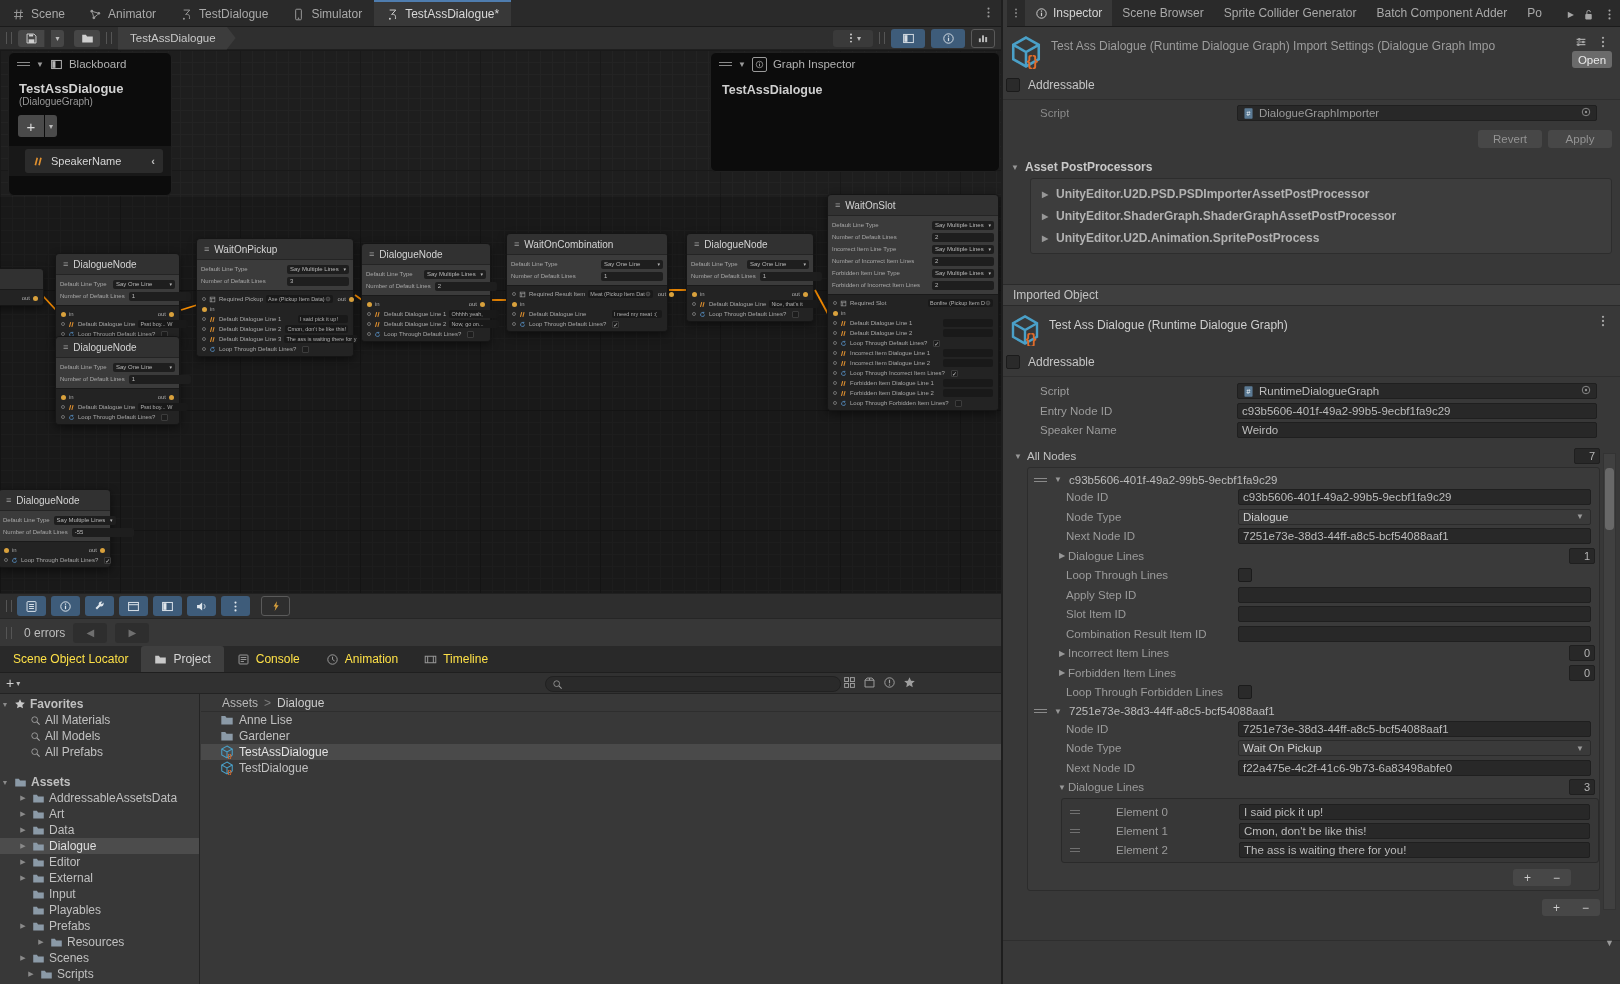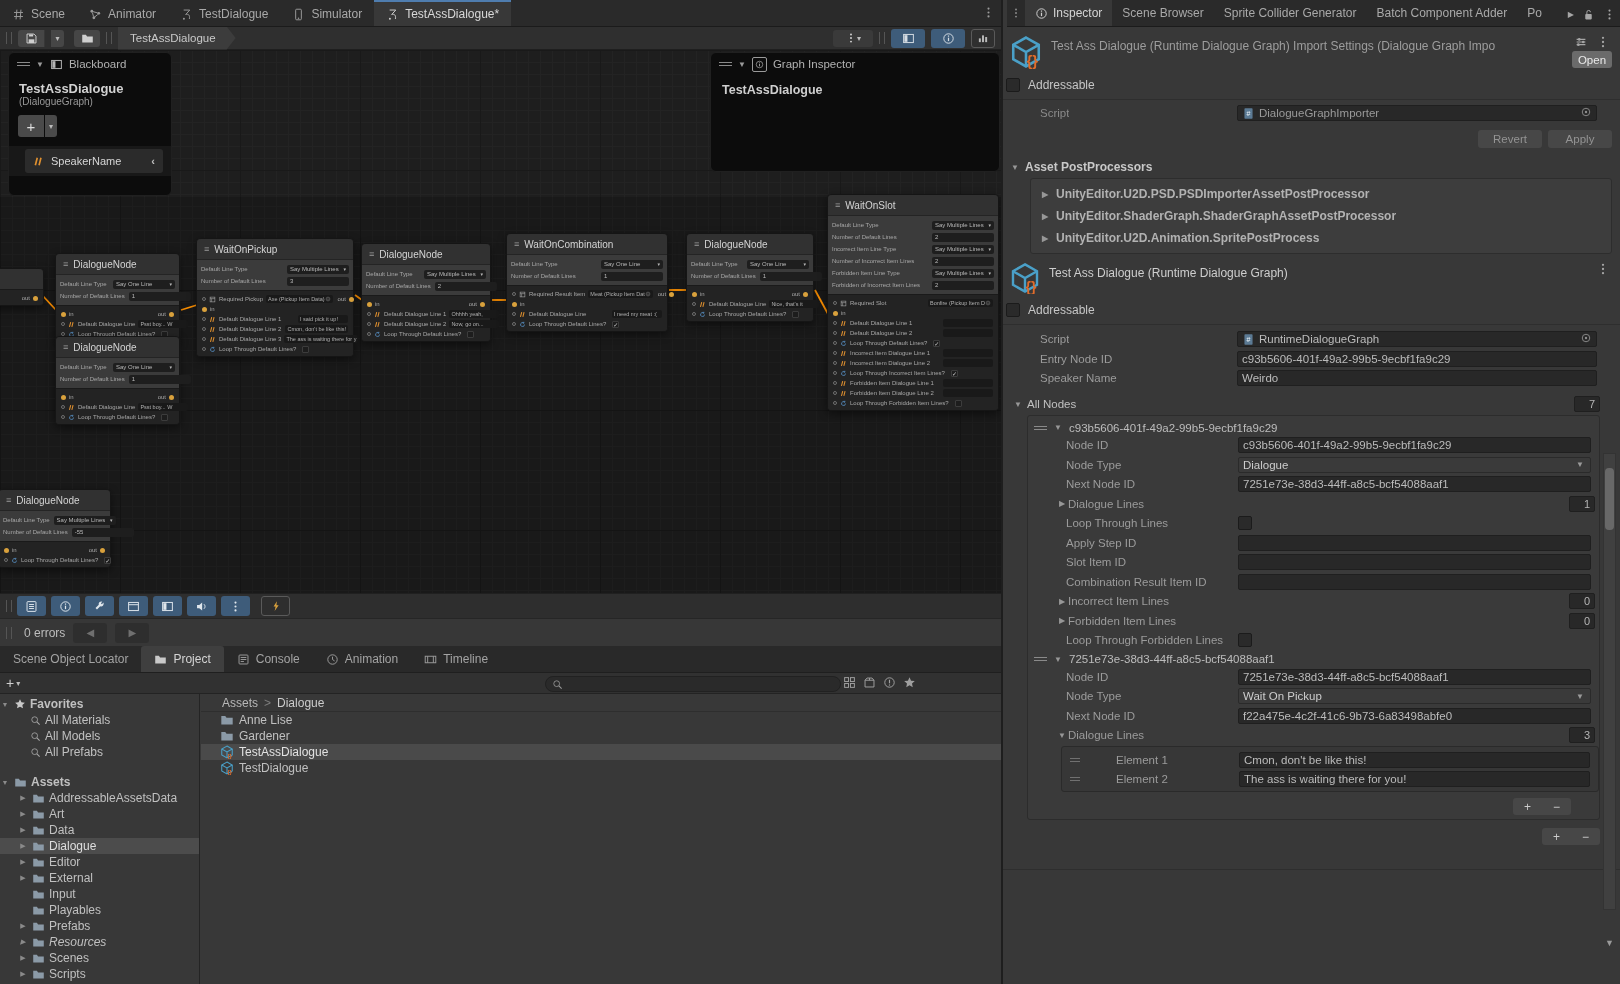--- a/index.html
+++ b/index.html
@@ -77,21 +77,21 @@
   display:flex;align-items:center;gap:5px;padding:0 6px;box-sizing:border-box}
 .fbtn{width:29px;height:20px;border-radius:3px;background:#3e5c7a;color:#dfe6ec;display:flex;align-items:center;justify-content:center}
 .fbtn.off{background:#2e2e2e;border:1px solid #5a5a5a;box-sizing:border-box;color:#c2c2c2}
 #error-bar{position:absolute;left:0;top:618px;width:1001px;height:28px;background:#373737;border-top:1px solid #262626;
   display:flex;align-items:center;gap:8px;padding:0 6px;box-sizing:border-box}
 #error-bar .vhandle{margin-right:4px}
 .errlabel{font-size:12px;color:#bdbdbd}
 .errbtn{width:34px;height:20px;background:#2e2e2e;border-radius:3px;color:#6f6f6f;display:flex;align-items:center;justify-content:center;font-size:10px}
 
 #bottom-tabs{position:absolute;left:0;top:646px;width:1001px;height:27px;background:#292929;display:flex;align-items:stretch;border-bottom:1px solid #1f1f1f;box-sizing:border-box}
-.btab{display:flex;align-items:center;gap:6px;padding:0 13px;font-size:12px;color:#a3a3a3;white-space:nowrap}
+.btab{display:flex;align-items:center;gap:6px;padding:0 13px;font-size:12px;color:#fde047;white-space:nowrap}
 .btab.active{background:#3f3f3f;color:#d5d5d5;border-radius:3px 3px 0 0}
 #bottom-tabs-right{position:absolute;right:8px;top:652px;display:flex;gap:10px;align-items:center;color:#a5a5a5}
 #subtoolbar{position:absolute;left:0;top:673px;width:1001px;height:21px;background:#313131;border-bottom:1px solid #232323;
   display:flex;align-items:center;box-sizing:border-box;padding:0 6px;gap:4px}
 .createbtn{display:flex;align-items:center;gap:2px;color:#cfcfcf;font-size:14px}
 #searchbox{position:absolute;left:545px;top:676px;width:296px;height:16px;background:#2a2a2a;border:1px solid #212121;
   border-radius:8px;display:flex;align-items:center;gap:4px;padding:0 6px;box-sizing:border-box}
 #searchbox input{flex:1;background:none;border:none;outline:none;color:#ccc;font-size:11px;font-family:inherit}
 #sub-icons{position:absolute;left:843px;top:676px;display:flex;gap:7px;align-items:center;color:#9f9f9f}
 #eye-count{position:absolute;right:8px;top:676px;display:flex;gap:4px;align-items:center;color:#c7c7c7;font-size:11px}
@@ -1255,39 +1255,39 @@
     </div>
     <div class="trow" style="padding-left: 18px;">
       <span class="arr">▶</span>
       <span class="icon" style="color: rgb(139, 154, 167);">
         <svg width="13" height="13" viewBox="0 0 16 16">
           <path d="M1.5 3.5 h4.5 l1.5 2 h7 v7.5 h-13 z" fill="currentColor"></path>
         </svg>
       </span>
       <span>Prefabs</span>
     </div>
-    <div class="trow" style="padding-left: 18px; font-style: italic;">
+    <div class="trow" style="padding-left: 36px;">
       <span class="arr">▶</span>
       <span class="icon" style="color: rgb(139, 154, 167);">
         <svg width="13" height="13" viewBox="0 0 16 16">
           <path d="M1.5 3.5 h4.5 l1.5 2 h7 v7.5 h-13 z" fill="currentColor"></path>
         </svg>
       </span>
       <span>Resources</span>
     </div>
     <div class="trow" style="padding-left: 18px;">
       <span class="arr">▶</span>
       <span class="icon" style="color: rgb(139, 154, 167);">
         <svg width="13" height="13" viewBox="0 0 16 16">
           <path d="M1.5 3.5 h4.5 l1.5 2 h7 v7.5 h-13 z" fill="currentColor"></path>
         </svg>
       </span>
       <span>Scenes</span>
     </div>
-    <div class="trow" style="padding-left: 18px;">
+    <div class="trow" style="padding-left: 18px; margin-left: 8px;">
       <span class="arr">▶</span>
       <span class="icon" style="color: rgb(139, 154, 167);">
         <svg width="13" height="13" viewBox="0 0 16 16">
           <path d="M1.5 3.5 h4.5 l1.5 2 h7 v7.5 h-13 z" fill="currentColor"></path>
         </svg>
       </span>
       <span>Scripts</span>
     </div>
   </div>
 <div id="asset-list">
@@ -1451,20 +1451,21 @@
         </div>
         <div class="pprow">
           <span class="fold">▶</span>
           <span>UnityEditor.ShaderGraph.ShaderGraphAssetPostProcessor</span>
         </div>
         <div class="pprow">
           <span class="fold">▶</span>
           <span>UnityEditor.U2D.Animation.SpritePostProcess</span>
         </div>
       </div>
+      <div class="iobar">Imported Object</div>
       <div class="ihdr">
         <span class="icon">
           <svg width="32" height="32" viewBox="0 0 16 16">
             <path d="M8 1.2 L14 4.6 V11.4 L8 14.8 L2 11.4 V4.6 Z" stroke="#4aa0c8" fill="none" stroke-width="1.2"></path>
             <path d="M2 4.6 L8 8 L14 4.6 M8 8 V14.8" stroke="#4aa0c8" fill="none" stroke-width="1.2"></path>
             <text x="11" y="14.8" font-size="7" fill="#e06c2b" text-anchor="middle" font-weight="bold" font-family="Liberation Sans,sans-serif">{}</text>
           </svg>
         </span>
         <div class="ihdr-title lit">Test Ass Dialogue (Runtime Dialogue Graph)</div>
         <span class="icon" style="color: rgb(165, 165, 165);">
@@ -1627,20 +1628,30 @@
           <div class="icount">
             <span>3</span>
           </div>
         </div>
         <div class="elembox">
           <div class="irow" style="margin: 0px;">
             <span class="eh">
               <i></i>
               <i></i>
             </span>
+            <span class="ilab" style="padding-left: 36px;">Element 0</span>
+            <div class="ival">
+              <span>I said pick it up!</span>
+            </div>
+          </div>
+          <div class="irow" style="margin: 0px;">
+            <span class="eh">
+              <i></i>
+              <i></i>
+            </span>
             <span class="ilab" style="padding-left: 36px;">Element 1</span>
             <div class="ival">
               <span>Cmon, don't be like this!</span>
             </div>
           </div>
           <div class="irow" style="margin: 0px;">
             <span class="eh">
               <i></i>
               <i></i>
             </span>

